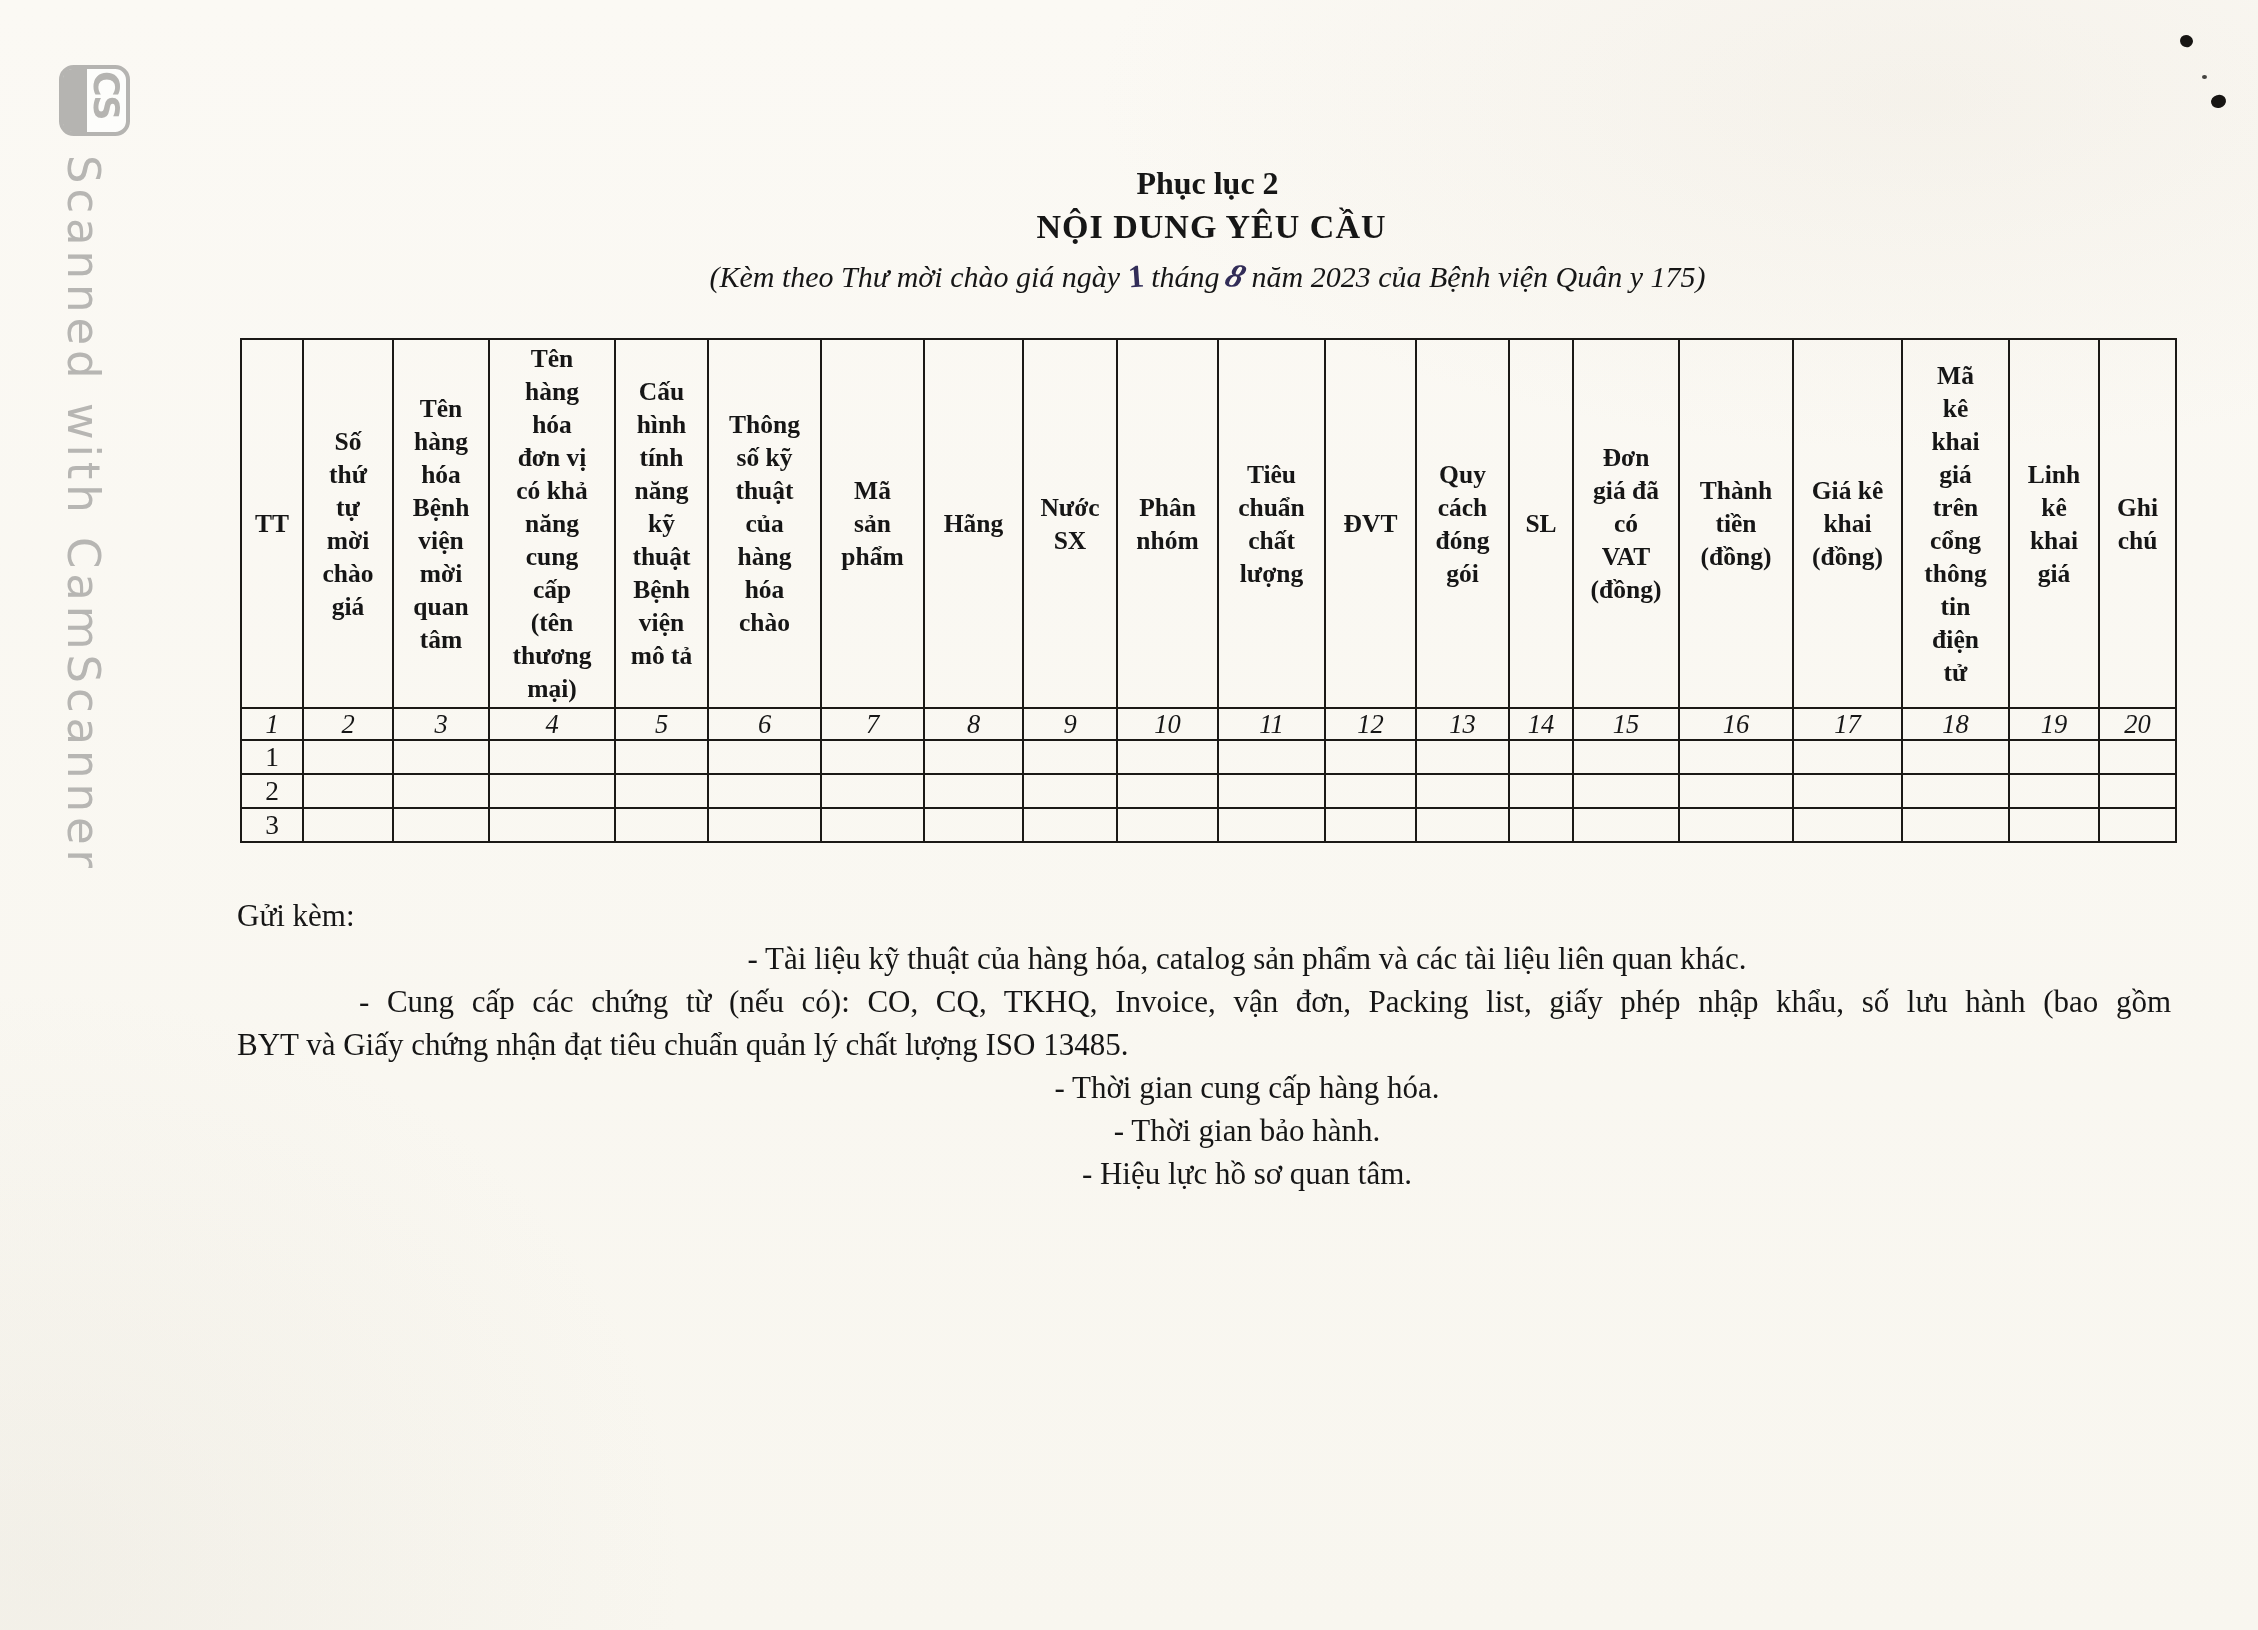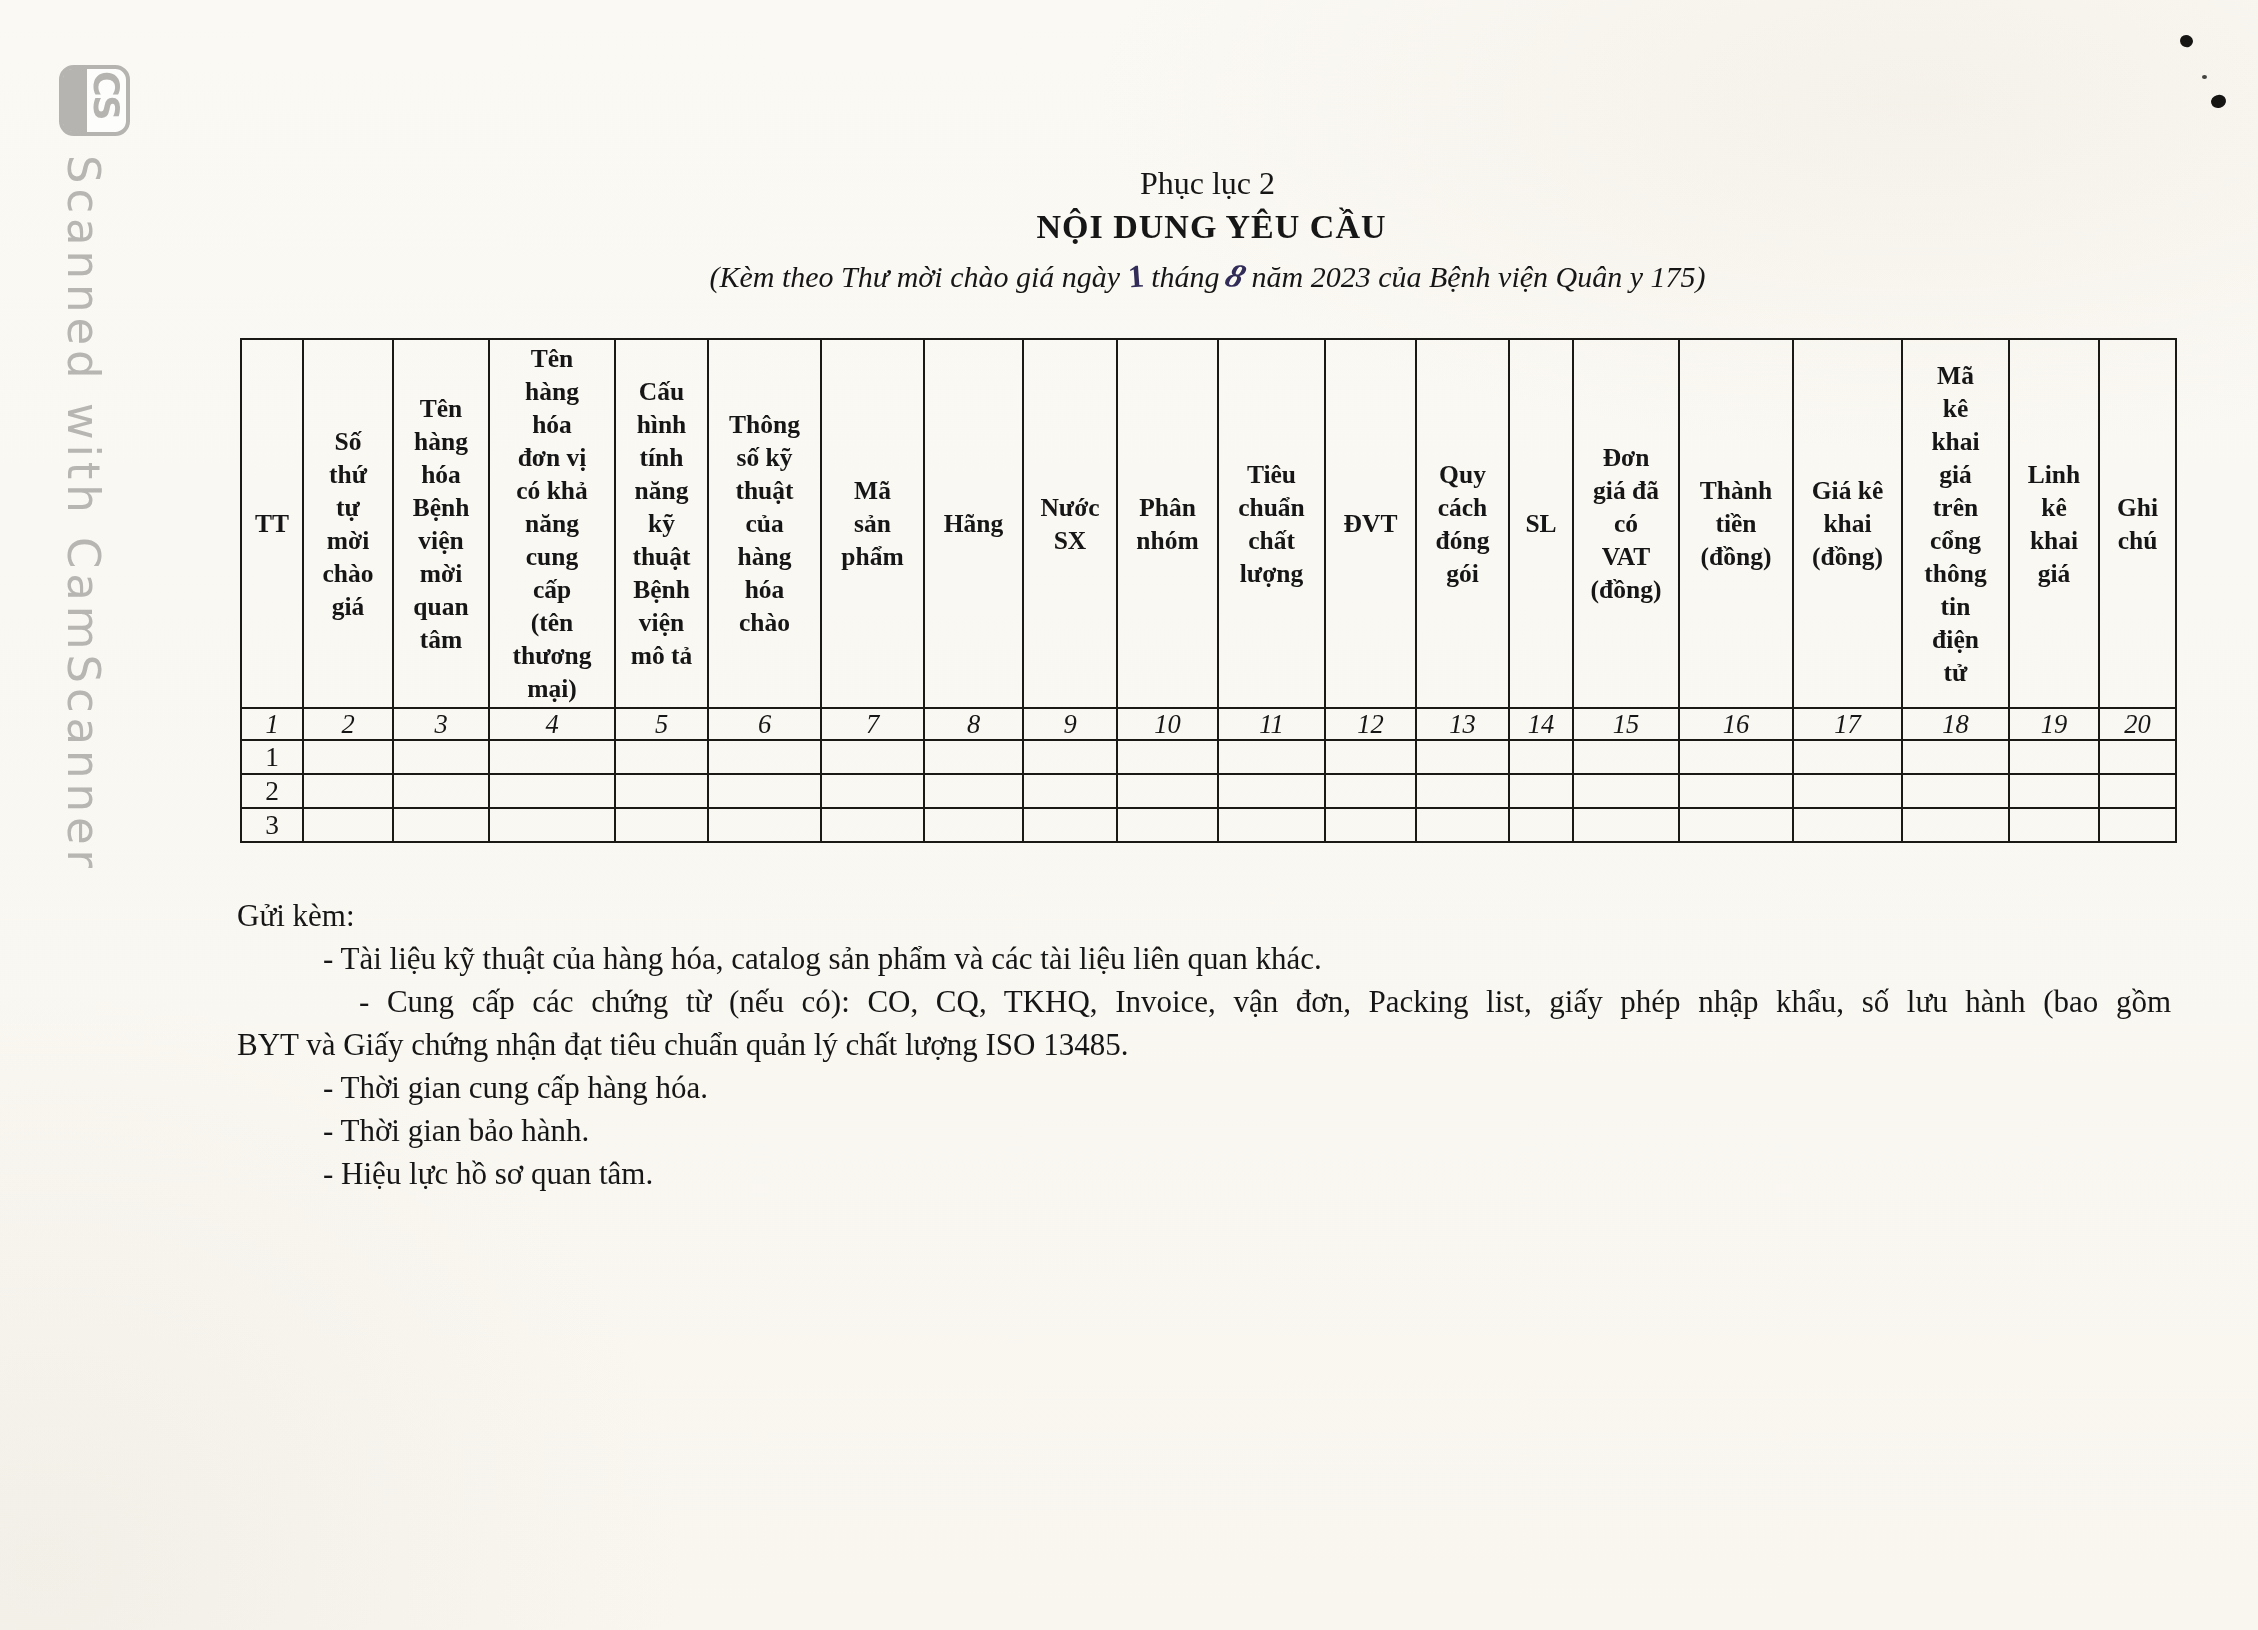--- a/index.html
+++ b/index.html
@@ -39,21 +39,21 @@
   }
 
   
   .dot{position:absolute;background:#171513;border-radius:50%;}
   .dot.d1{left:2180px;top:35px;width:12.7px;height:11.8px;transform:rotate(20deg);}
   .dot.d2{left:2211px;top:95px;width:14.7px;height:12.7px;transform:rotate(-15deg);}
   .dot.d3{left:2202px;top:75px;width:4.9px;height:3.9px;opacity:.8;}
 
   
   .head-wrap{position:absolute;left:240px;top:0;width:1935px;text-align:center;}
-  .appendix{position:absolute;top:165px;left:0;width:100%;font-size:32px;font-weight:normal;}
+  .appendix{position:absolute;top:165px;left:0;width:100%;font-size:32px;font-weight:bold;}
   .doc-title{position:absolute;top:208px;left:4px;width:100%;font-size:34px;font-weight:bold;letter-spacing:1px;}
   .doc-subtitle{position:absolute;top:257px;left:0;width:100%;font-size:30px;font-style:italic;}
   .hand{display:inline-block;font-style:normal;font-weight:bold;color:#322d58;}
   .hand.day{transform:rotate(-4deg);font-size:32px;}
   .hand.month{transform:rotate(9deg) skewX(-12deg);font-size:34px;font-style:italic;}
 
   
   table.req{
     position:absolute;left:240px;top:338px;width:1935px;
     border-collapse:collapse;table-layout:fixed;
@@ -66,21 +66,21 @@
   tr.hdr{height:369px;}
   tr.hdr th{font-size:25.5px;font-weight:bold;line-height:33px;white-space:pre-line;}
   tr.colnums{height:32px;}
   tr.colnums td{font-size:26.5px;font-style:italic;line-height:29px;}
   tr.body{height:34px;}
   tr.body td{font-size:27.4px;line-height:31px;}
 
   
   .attach{position:absolute;left:237px;top:894px;width:1934px;font-size:31px;}
   .attach .line{line-height:43px;height:43px;white-space:nowrap;}
-  .attach .ind{text-indent:86px;}
+  .attach .ind{text-indent:86px;text-align:center;}
   .attach .just{white-space:normal;text-align:justify;text-align-last:justify;height:43px;overflow:hidden;margin-left:36px;}
 </style>
 </head>
 <body>
 
 <div class="sheet">
 
   <div class="cs-logo">
     <div class="bar"></div>
     <div class="cs-txt">CS</div>

